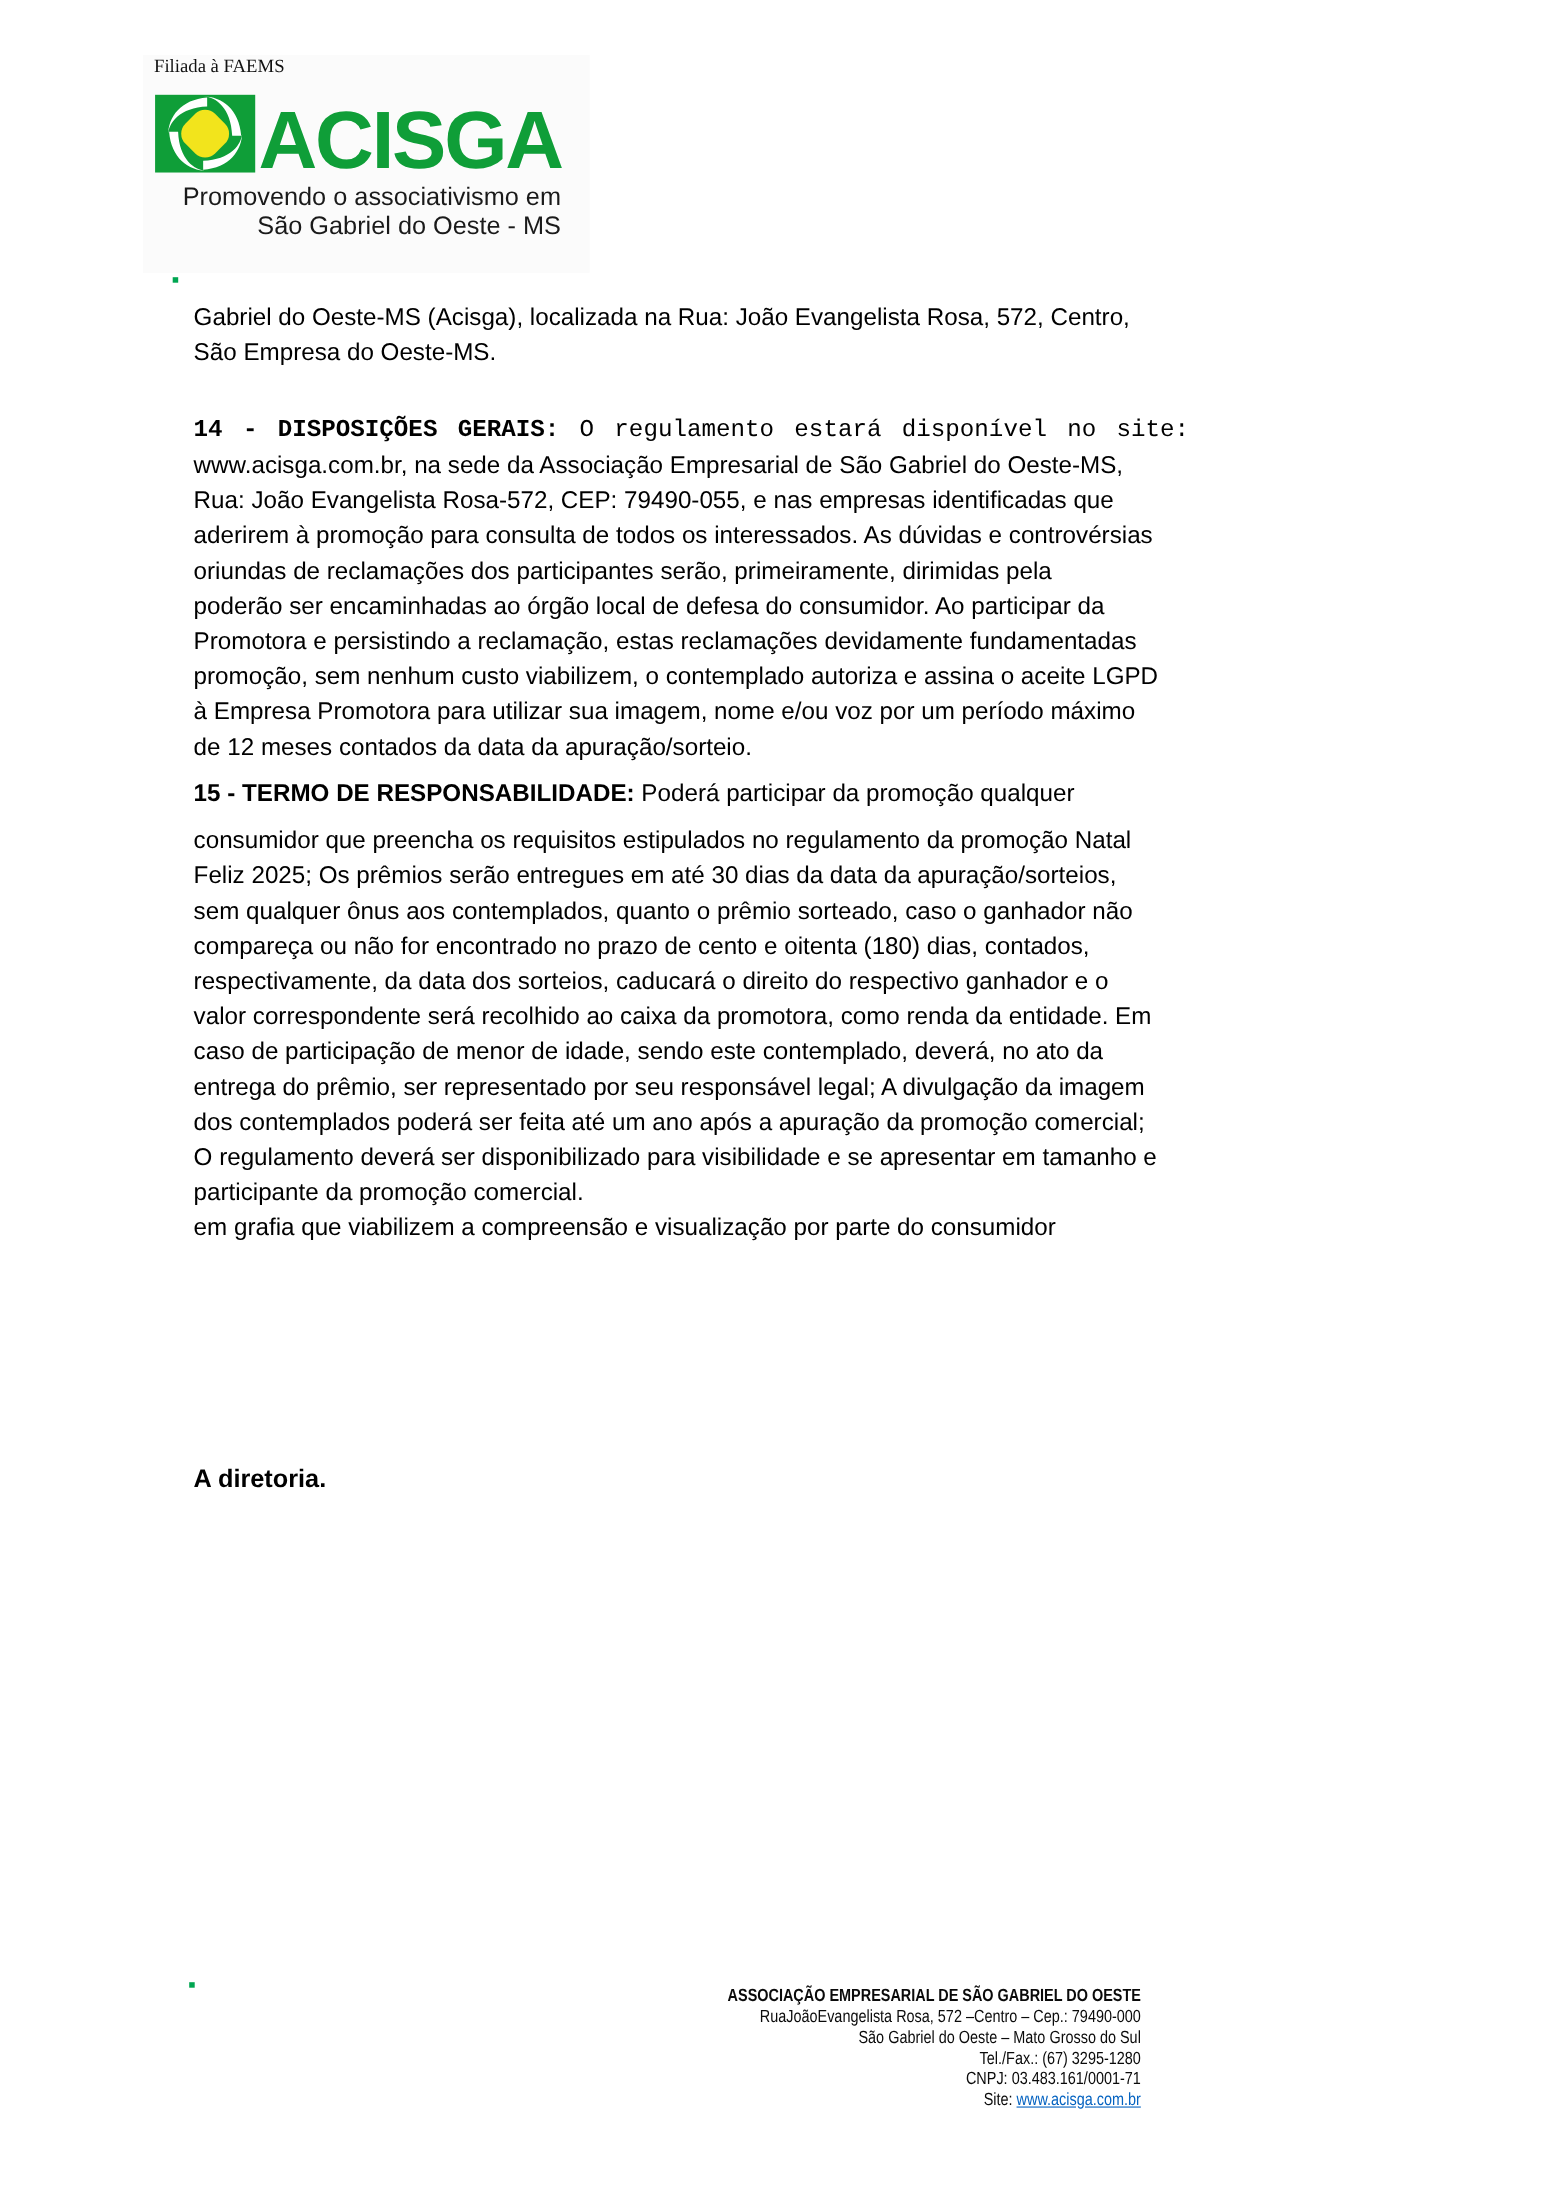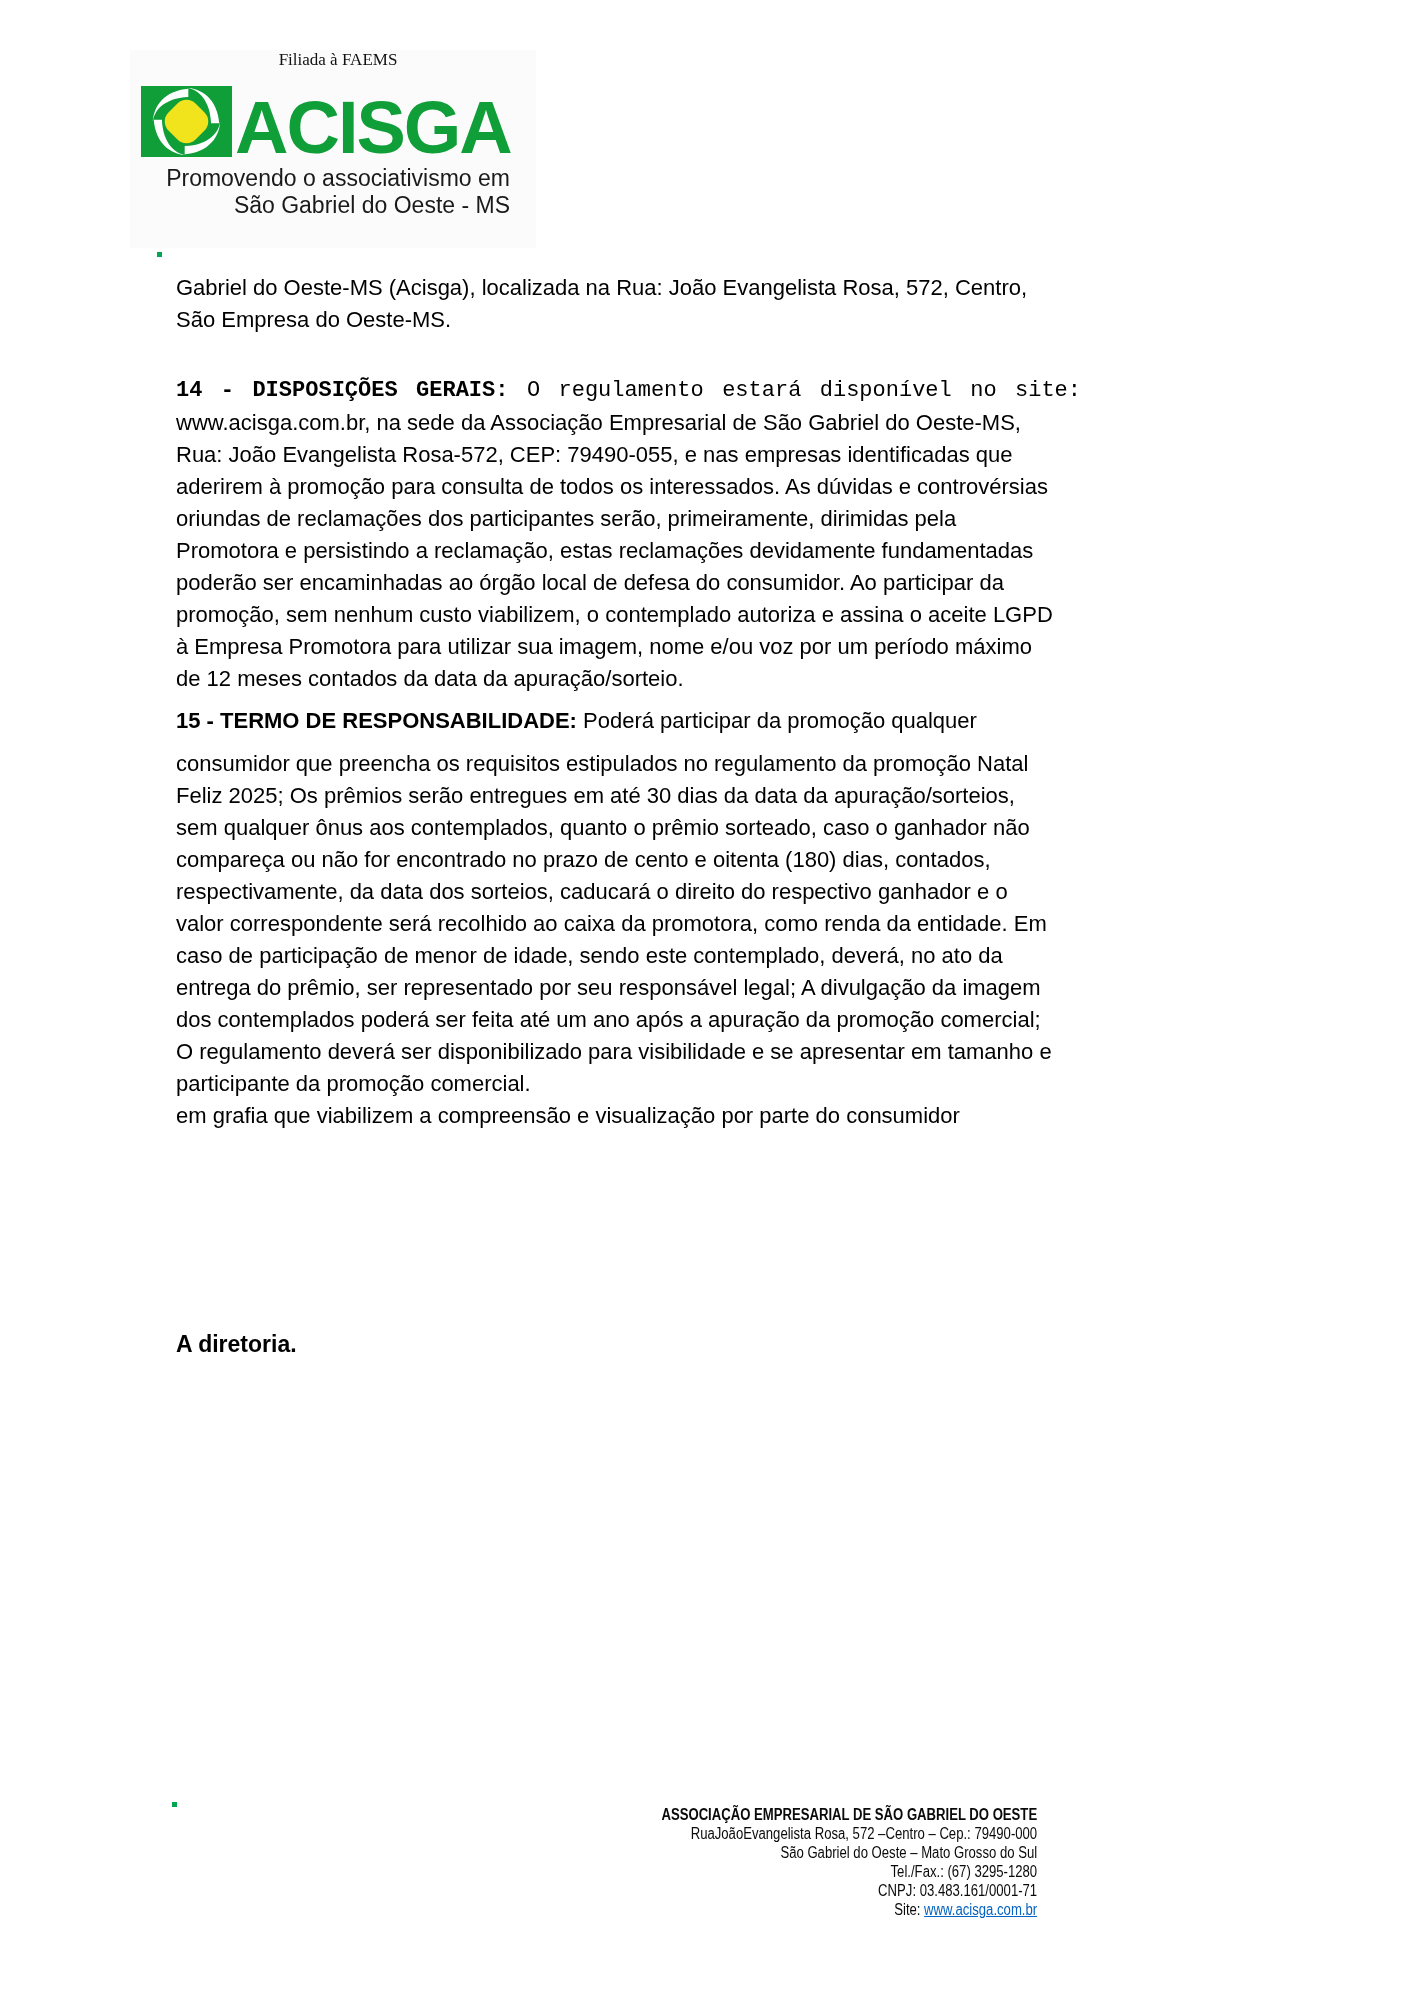--- a/index.html
+++ b/index.html
@@ -16,21 +16,20 @@
   
   .logo-block{
     position:absolute;left:130px;top:50px;width:406px;height:198px;
     background:#fbfbfb;
   }
   .affiliation{
     font-family:"Liberation Serif", serif;
     font-size:17px;line-height:20px;
     margin-left:10px;
     color:#111;
-    text-align:center;
   }
   .logo-row{
     display:flex;align-items:flex-end;margin-left:10px;margin-top:16px;
   }
   .logo-icon{width:93px;height:71px;display:block;flex:0 0 auto;}
   .brand-text{
     font-size:74px;font-weight:700;letter-spacing:-2px;
     line-height:64px;margin-left:2px;
     transform:translateY(3px);
   }
@@ -114,22 +113,22 @@
         <div class="tl">São Empresa do Oeste-MS.</div>
       </div>
 
     <div class="sect14">
       <div class="tl just"><span class="b">14 - DISPOSIÇÕES GERAIS:</span> <span>O regulamento estará disponível no site:</span></div>
       <div>
           <div class="tl">www.acisga.com.br, na sede da Associação Empresarial de São Gabriel do Oeste-MS,</div>
           <div class="tl">Rua: João Evangelista Rosa-572, CEP: 79490-055, e nas empresas identificadas que</div>
           <div class="tl">aderirem à promoção para consulta de todos os interessados. As dúvidas e controvérsias</div>
           <div class="tl">oriundas de reclamações dos participantes serão, primeiramente, dirimidas pela</div>
+          <div class="tl">poderão ser encaminhadas ao órgão local de defesa do consumidor. Ao participar da</div>
           <div class="tl">Promotora e persistindo a reclamação, estas reclamações devidamente fundamentadas</div>
-          <div class="tl">poderão ser encaminhadas ao órgão local de defesa do consumidor. Ao participar da</div>
           <div class="tl">promoção, sem nenhum custo viabilizem, o contemplado autoriza e assina o aceite LGPD</div>
           <div class="tl">à Empresa Promotora para utilizar sua imagem, nome e/ou voz por um período máximo</div>
           <div class="tl">de 12 meses contados da data da apuração/sorteio.</div>
         </div>
     </div>
 
     <div class="sect15-head tl"><span class="b">15 - TERMO DE RESPONSABILIDADE:</span> <span>Poderá participar da promoção qualquer</span></div>
 
     <div class="sect15-lines">
         <div class="tl">consumidor que preencha os requisitos estipulados no regulamento da promoção Natal</div>

